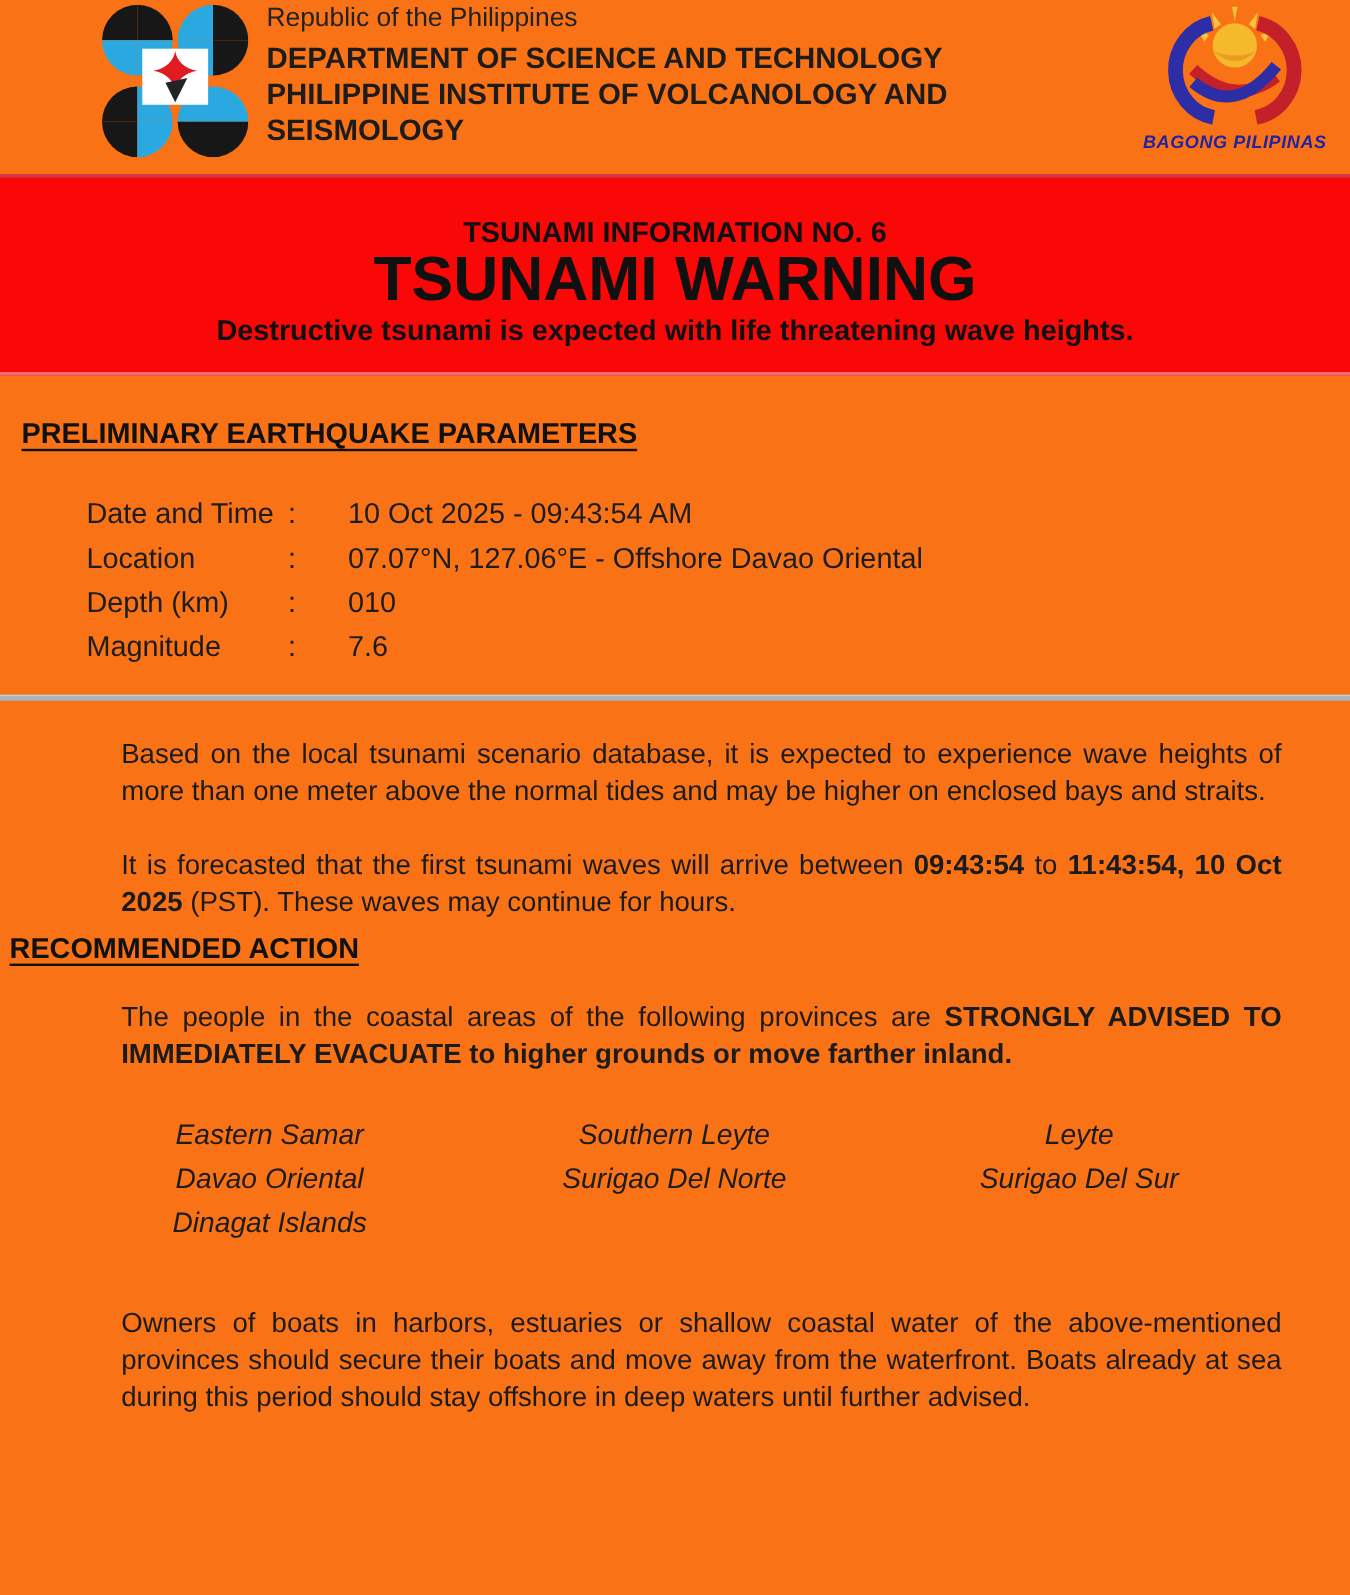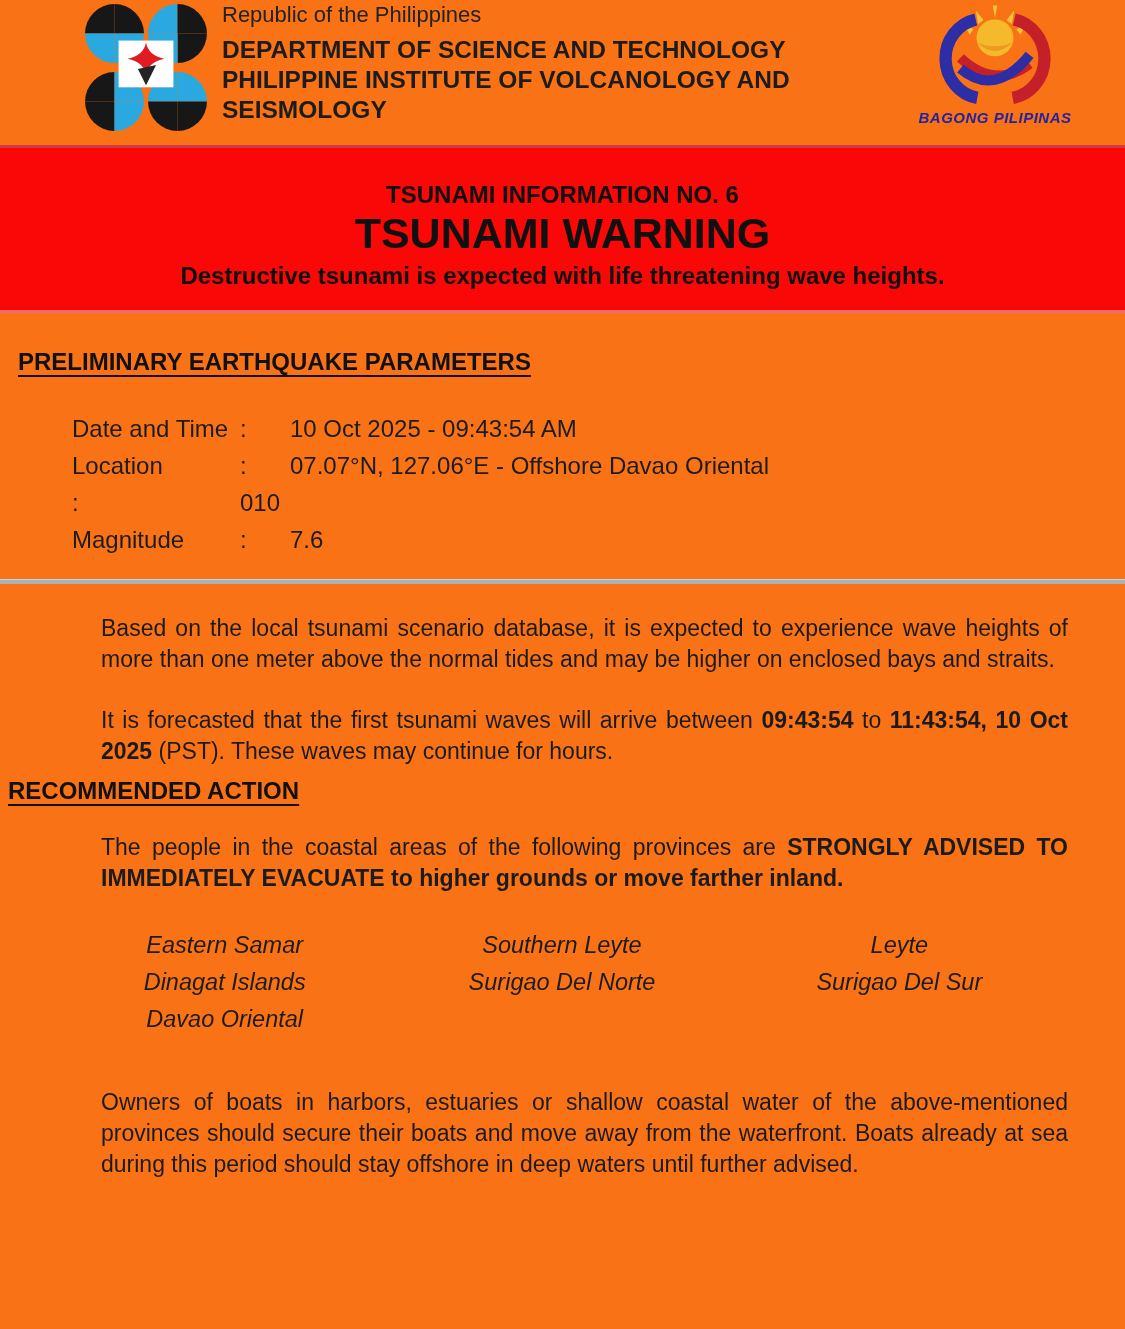--- a/index.html
+++ b/index.html
@@ -11,35 +11,35 @@
   }
 
   
   .header { position:relative; height:145px; }
   .dost-logo { position:absolute; left:85px; top:4px; width:122px; height:127px; }
   .dost-logo svg { width:100%; height:100%; }
   .agency { position:absolute; left:222px; top:2px; width:640px; }
   .republic { font-size:22px; line-height:26px; color:#222; }
   .dept { font-size:24.5px; font-weight:700; line-height:30px; margin-top:7px; }
   .inst { font-size:24.5px; font-weight:700; line-height:30px; }
-  .bagong { position:absolute; left:915px; top:4px; width:160px; text-align:center; }
+  .bagong { position:absolute; left:949px; top:4px; width:160px; text-align:center; }
   .bagong svg { width:132px; height:100px; }
   .bagong-caption {
     font-size:15px; font-weight:700; font-style:italic; letter-spacing:.5px;
     color:#2323a0; margin-top:1px; white-space:nowrap;
   }
 
   
   .banner {
     height:168px; box-sizing:border-box; background:#fa0707;
     border-top:3px solid #d63742; border-bottom:3px solid #ef6a72;
     text-align:center; color:#101010; padding-top:33px;
   }
   .banner-info  { font-size:24px; font-weight:700; line-height:28px; }
-  .banner-title { font-size:43px; font-weight:700; line-height:48px; }
+  .banner-title { font-size:52px; font-weight:700; line-height:48px; }
   .banner-sub   { font-size:24px; font-weight:700; line-height:28px; margin-top:5px; }
 
   
   .sec-heading {
     font-size:24px; font-weight:700; color:#111;
     text-decoration:underline; text-decoration-thickness:2px; text-underline-offset:5px;
   }
   .h-params { margin:35px 0 0 18px; }
   .h-eval   { margin:33px 0 0 8px; }
   .h-rec    { margin:10px 0 0 8px; }
@@ -141,20 +141,21 @@
       <span class="plabel">Date and Time</span>
       <span class="colon">:</span>
       <span class="pvalue">10 Oct 2025 - 09:43:54 AM</span>
     </div>
     <div class="prow">
       <span class="plabel">Location</span>
       <span class="colon">:</span>
       <span class="pvalue">07.07°N, 127.06°E - Offshore Davao Oriental</span>
     </div>
     <div class="prow">
+      <span class="plabel">Depth (km)</span>
       <span class="colon">:</span>
       <span class="pvalue">010</span>
     </div>
     <div class="prow">
       <span class="plabel">Magnitude</span>
       <span class="colon">:</span>
       <span class="pvalue">7.6</span>
     </div>
   </div>
 
@@ -165,22 +166,22 @@
 
   <p class="para p2"><span>It is forecasted that the first tsunami waves will arrive between </span><b>09:43:54</b><span> to </span><b>11:43:54, 10 Oct 2025</b><span> (PST). These waves may continue for hours.</span></p>
 
   <h2 class="sec-heading h-rec">RECOMMENDED ACTION</h2>
 
   <p class="para p3"><span>The people in the coastal areas of the following provinces are </span><b>STRONGLY ADVISED TO IMMEDIATELY EVACUATE to higher grounds or move farther inland.</b></p>
 
   <div class="provinces">
     <div class="prov-col">
       <div>Eastern Samar</div>
+      <div>Davao Oriental</div>
       <div>Dinagat Islands</div>
-      <div>Davao Oriental</div>
     </div>
     <div class="prov-col">
       <div>Southern Leyte</div>
       <div>Surigao Del Norte</div>
     </div>
     <div class="prov-col">
       <div>Leyte</div>
       <div>Surigao Del Sur</div>
     </div>
   </div>

